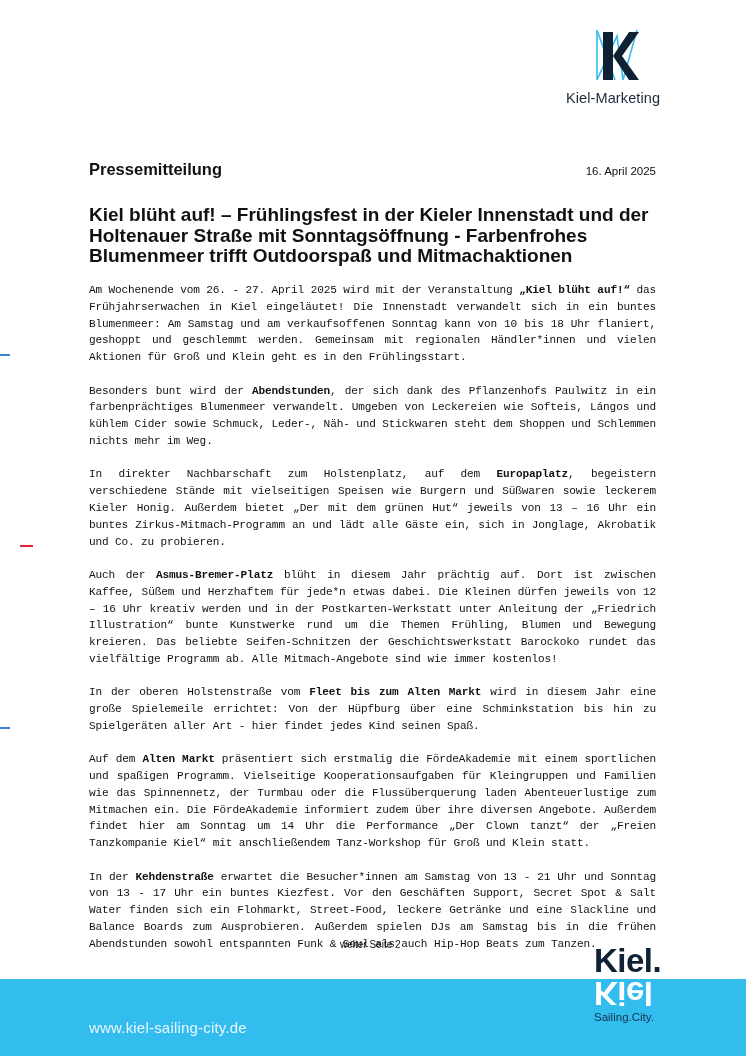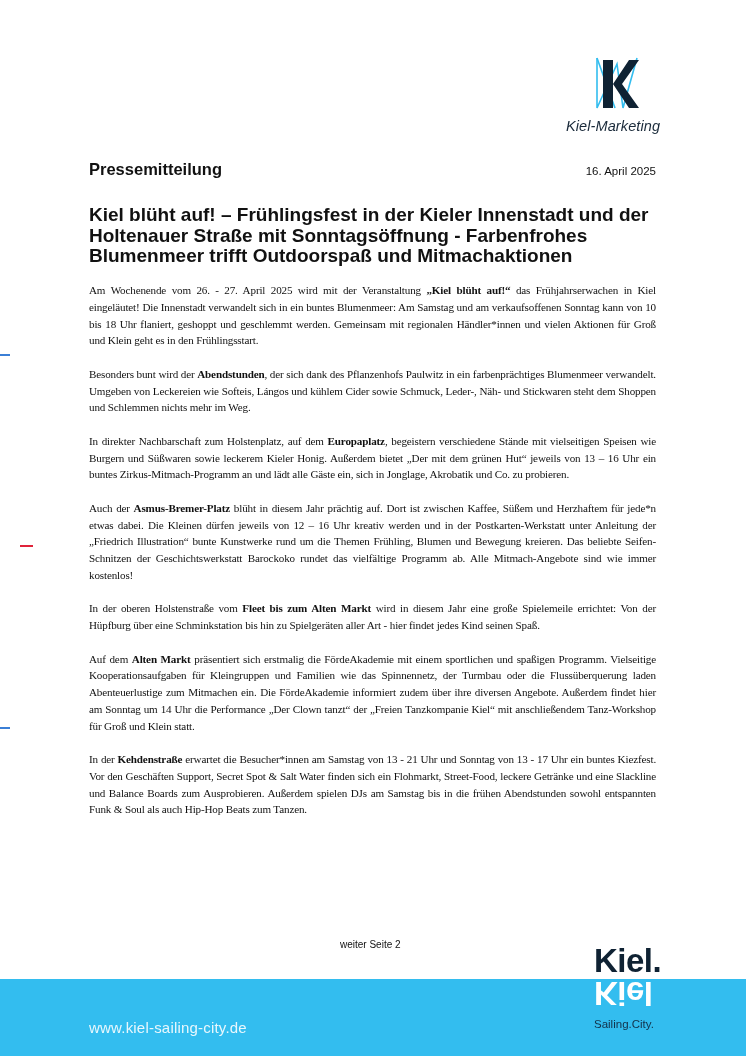--- a/index.html
+++ b/index.html
@@ -2,43 +2,43 @@
 <html><head>
 <meta charset="utf-8">
 <style>
   html, body { margin:0; padding:0; }
   body {
     width:746px; height:1056px; position:relative; overflow:hidden;
     background:#ffffff; color:#1a1a1a;
     font-family:"Liberation Sans", sans-serif;
   }
   .fold { position:absolute; height:1.5px; }
-  .logo-km { position:absolute; left:560px; top:56px; width:140px;font-style:italic; }
+  .logo-km { position:absolute; left:560px; top:28px; width:140px; }
   .logo-km svg { display:block; margin-left:35px; }
   .logo-km .km-text { font-size:14.5px; color:#1a2a3a; margin-top:8px; margin-left:6px; letter-spacing:0.1px; }
   .header-row { position:absolute; left:89px; top:160px; width:567px; display:flex; justify-content:space-between; align-items:baseline; }
   .doc-type { font-weight:bold; font-size:16.5px; color:#111; }
   .doc-date { font-size:11.5px; color:#111; }
   .headline {
     position:absolute; left:89px; top:205px; width:570px;
     font-weight:bold; font-size:19px; line-height:20.5px; color:#111;
   }
   .body { position:absolute; left:89px; top:282px; width:567px; }
   .para {
     font-size:11.1px; line-height:16.8px; text-align:justify; margin:0 0 16.6px 0; color:#111;
-    font-family:Liberation Serif, serif; letter-spacing:-0.15px;
+    font-family:Liberation Mono, monospace; letter-spacing:-0.15px;
   }
   .para b { font-weight:bold; }
   .continue { position:absolute; left:340px; top:939px; font-size:10px; color:#111;text-align:center; }
   .band { position:absolute; left:0; top:979px; width:746px; height:77px; background:#33bdef; }
   .url { position:absolute; left:89px; top:1019px; font-size:15px; color:#e8f7fd; letter-spacing:0.2px; }
   .kiel-logo { position:absolute; left:594px; top:944px; width:100px; }
   .kiel-top { font-weight:bold; font-size:33px; line-height:34px; color:#0f2233; letter-spacing:-0.5px; }
   .kiel-mirror { font-weight:bold; font-size:33px; line-height:26px; color:#ffffff; transform:scaleY(-1); letter-spacing:-0.5px; height:26px; overflow:hidden; margin-top:2px; }
-  .kiel-tag { font-size:11.5px; color:#13324a; margin-top:12px; }
+  .kiel-tag { font-size:11.5px; color:#13324a; margin-top:5px; }
 </style>
 </head>
 <body>
 
 <div class="fold" style="left:0;top:354px;width:10px;background:#3b7fd6;"></div>
 <div class="fold" style="left:20px;top:545px;width:13px;background:#e0233a;"></div>
 <div class="fold" style="left:0;top:727px;width:10px;background:#3b7fd6;"></div>
 
 <div class="logo-km">
   <svg width="44" height="54" viewBox="0 0 44 54">

